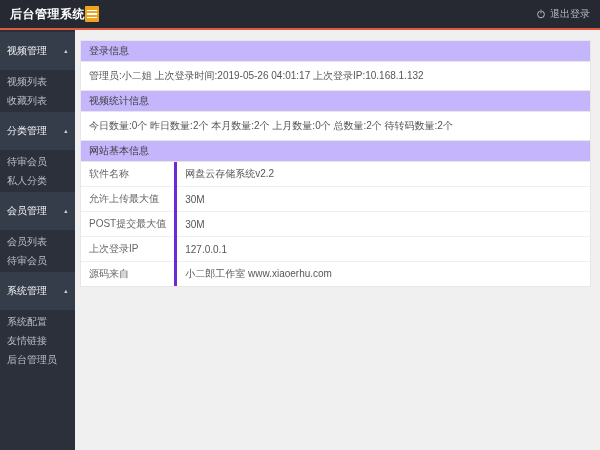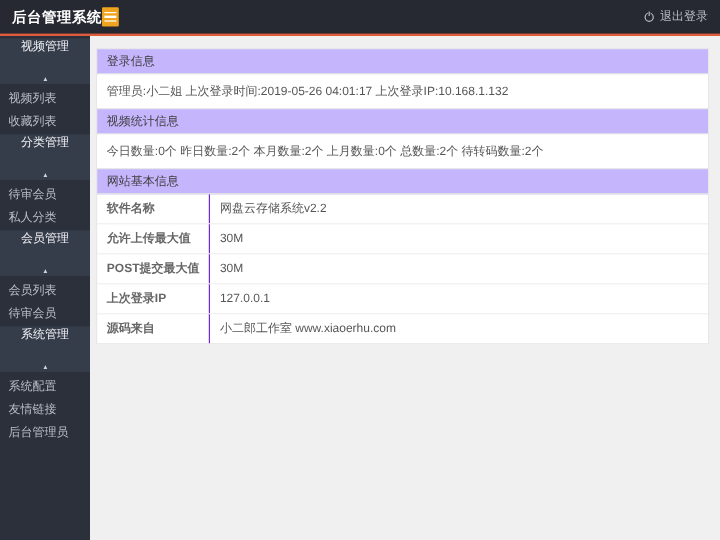--- a/index.html
+++ b/index.html
@@ -14,37 +14,37 @@
   .brand-title { color:#ffffff; font-size:12px; font-weight:bold; letter-spacing:.5px; }
   .logo { width:14px; height:16px; background:#efa41f; border-radius:1px;
           display:flex; flex-direction:column; justify-content:center; gap:2px; padding:3px 2px; }
   .logo i { display:block; height:1.5px; background:#ffffff; }
   .logout { display:flex; align-items:center; gap:4px; color:#b7bcc6; font-size:10px; cursor:pointer; }
 
   
   .sidebar { position:absolute; left:0; top:30px; width:75px; height:420px; background:#2b303a; }
   .nav-group { height:38px; margin:2px 0; padding:0 7px; background:#353c4a;
                color:#f2f3f5; font-size:10px; display:flex; align-items:center;
-               justify-content:space-between; cursor:pointer;flex-direction:column; }
+               justify-content:space-between; cursor:pointer; }
   .nav-group .arrow { font-size:7px; color:#cfd3da; transform:scale(.9); }
   .nav-item { height:19px; padding:0 7px; color:#b9bec7; font-size:10px;
               display:flex; align-items:center; cursor:pointer;font-family:Liberation Mono, monospace; }
 
   
   .content { position:absolute; left:75px; top:30px; width:525px; height:420px;
              background:#f0f0f1; overflow:hidden; }
   .panel { margin:10px 9px 0 5px; background:#ffffff; border:1px solid #e7e7e7; }
   .section-header { background:#c4b5fd; border-bottom:1px solid #e7e7e7;
                     padding:3px 8px; font-size:10px; color:#404040; }
   .section-body { background:#ffffff; border-bottom:1px solid #e7e7e7;
                   padding:7px 8px; font-size:10px; color:#565656; }
   table.info { width:100%; border-collapse:collapse; font-size:10px; }
   table.info td { border-bottom:1px solid #efefef; padding:5px 8px; color:#565656; }
   table.info tr:last-child td { border-bottom:none; }
-  table.info td.lbl { width:60px; border-right:1px solid #6d28d9; color:#666; white-space:nowrap;font-weight:bold; }
+  table.info td.lbl { width:60px; border-right:3px solid #6d28d9; color:#666; white-space:nowrap; }
 </style>
 </head>
 <body>
 
 <div class="navbar">
   <div class="brand">
     <span class="brand-title">后台管理系统</span>
     <span class="logo">
         <i></i>
         <i></i>

